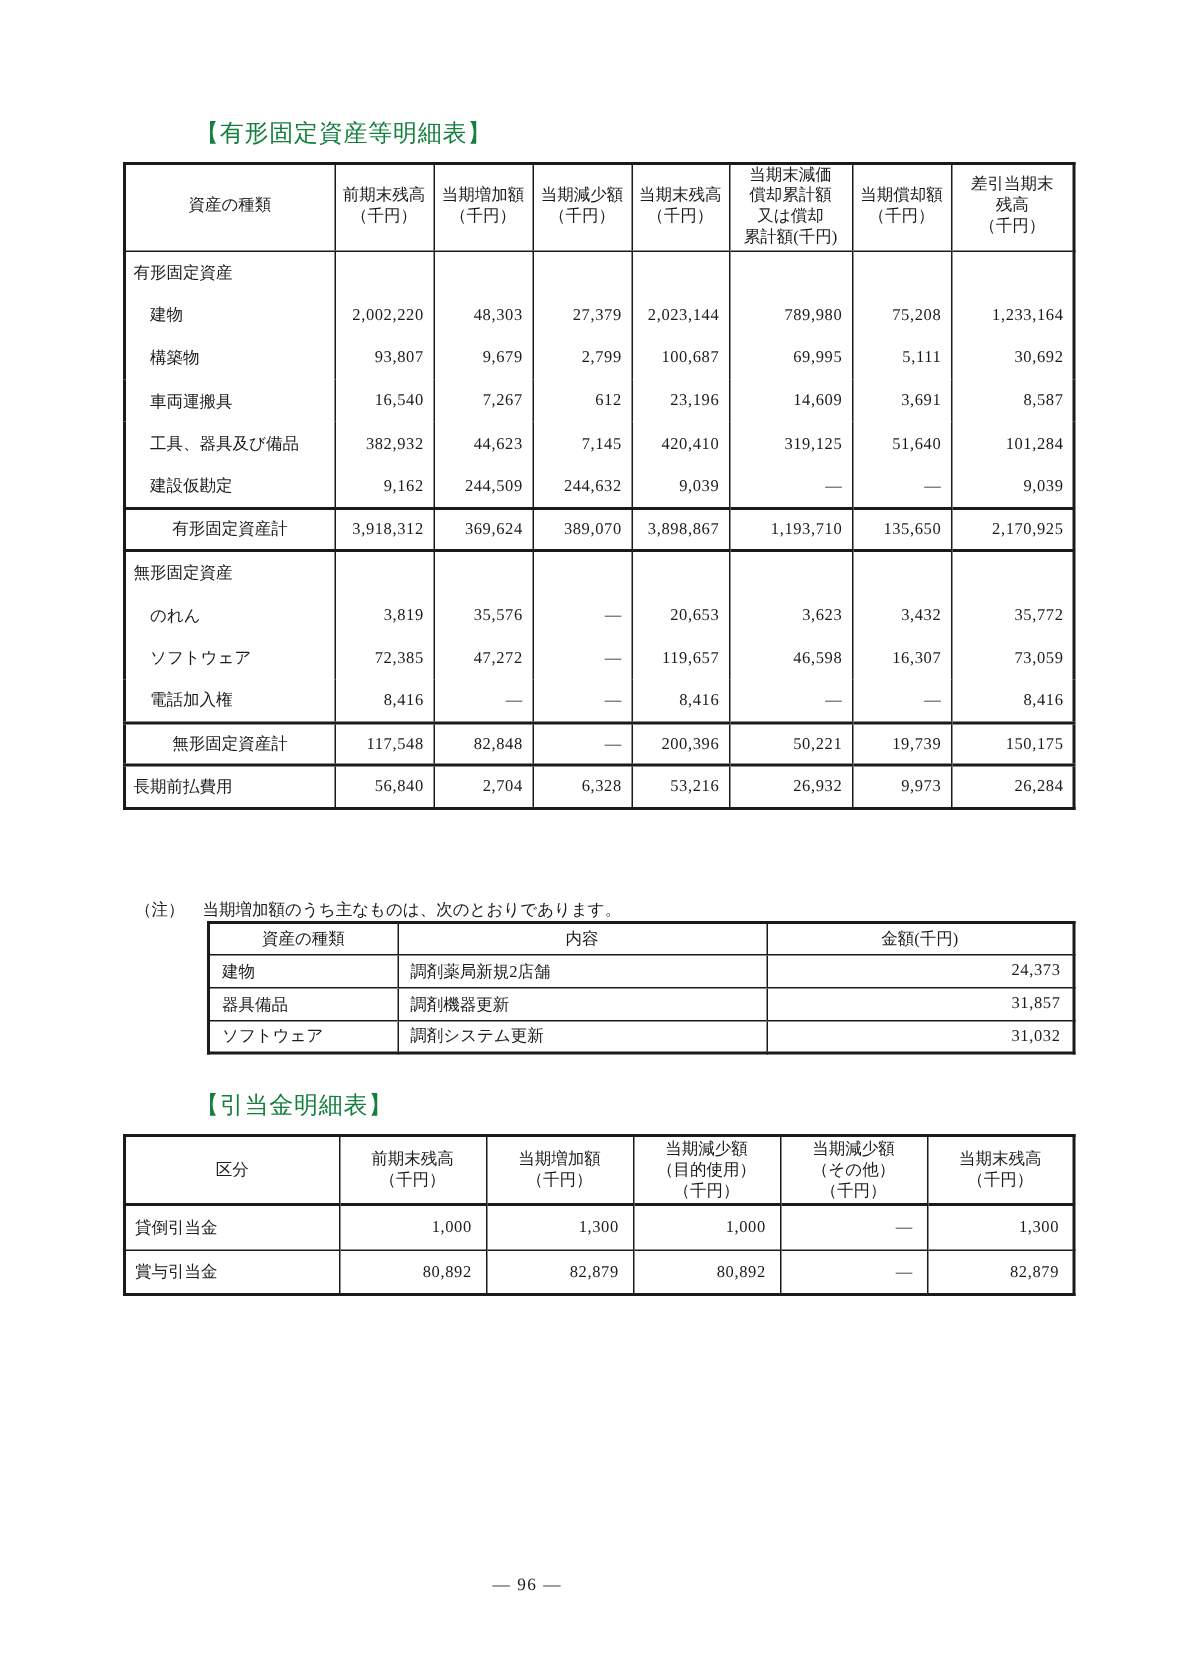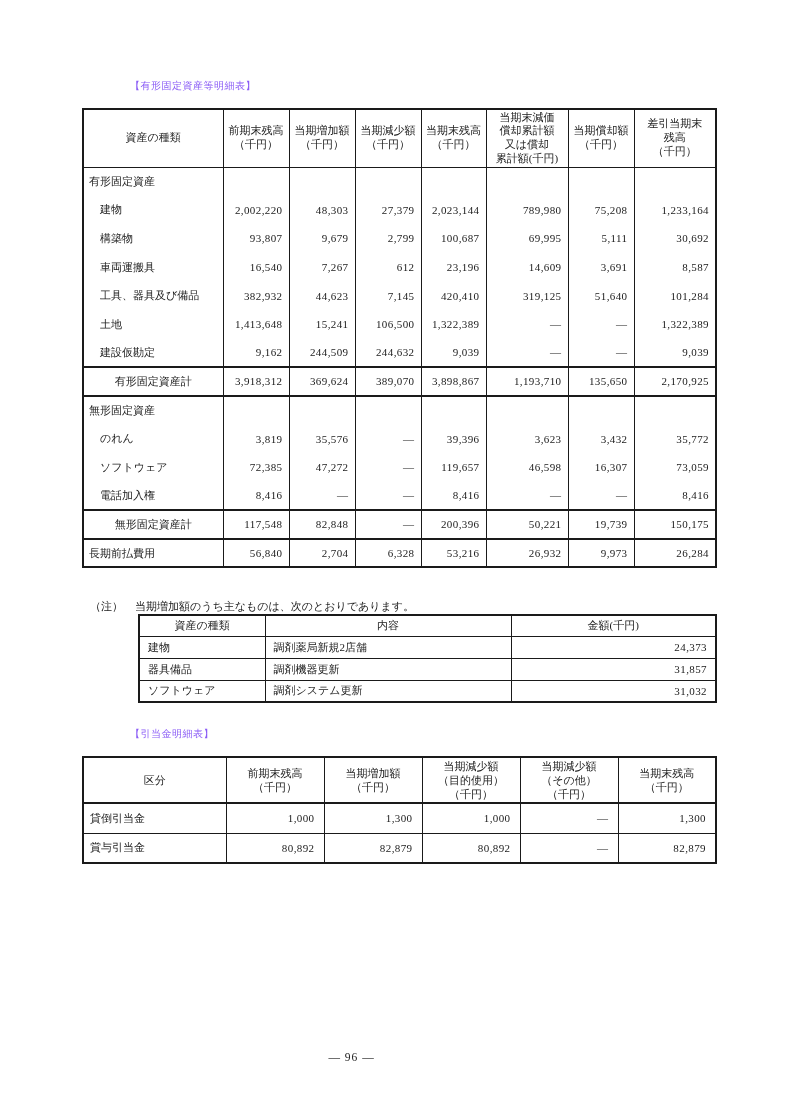--- a/index.html
+++ b/index.html
@@ -8,21 +8,21 @@
     width: 790px; height: 1118px;
     font-family: "Liberation Serif", "DejaVu Serif", serif;
     color: #1b1b1b;
     position: relative;
     -webkit-font-smoothing: antialiased;
   }
   .page { position: relative; width: 790px; height: 1118px; background: #fff; overflow: hidden; }
 
   .sec-title {
     position: absolute; left: 130px;
-    font-size: 10px; letter-spacing: 0.5px; color: #8b5cf6;
+    font-size: 16px; letter-spacing: 0.5px; color: #15803d;
   }
   #title1 { top: 79px; }
   #title2 { top: 727px; }
 
   table { border-collapse: collapse; table-layout: fixed; background: #fff; }
   td, th { font-weight: normal; font-size: 11px; color: #1b1b1b; overflow: hidden; }
 
   
   .tbl-wrap { position: absolute; }
   #fixed-assets-wrap { left: 82px; top: 108px; }
@@ -162,30 +162,20 @@
           <td class="lbl-item">工具、器具及び備品</td>
           <td class="num">382,932</td>
           <td class="num">44,623</td>
           <td class="num">7,145</td>
           <td class="num">420,410</td>
           <td class="num">319,125</td>
           <td class="num">51,640</td>
           <td class="num">101,284</td>
         </tr>
         <tr class="item">
-          <td class="lbl-item">土地</td>
-          <td class="num">1,413,648</td>
-          <td class="num">15,241</td>
-          <td class="num">106,500</td>
-          <td class="num">1,322,389</td>
-          <td class="num">—</td>
-          <td class="num">—</td>
-          <td class="num">1,322,389</td>
-        </tr>
-        <tr class="item">
           <td class="lbl-item">建設仮勘定</td>
           <td class="num">9,162</td>
           <td class="num">244,509</td>
           <td class="num">244,632</td>
           <td class="num">9,039</td>
           <td class="num">—</td>
           <td class="num">—</td>
           <td class="num">9,039</td>
         </tr>
         <tr class="total">
@@ -206,21 +196,21 @@
           <td class="num"></td>
           <td class="num"></td>
           <td class="num"></td>
           <td class="num"></td>
         </tr>
         <tr class="item">
           <td class="lbl-item">のれん</td>
           <td class="num">3,819</td>
           <td class="num">35,576</td>
           <td class="num">—</td>
-          <td class="num">39,396</td>
+          <td class="num">20,653</td>
           <td class="num">3,623</td>
           <td class="num">3,432</td>
           <td class="num">35,772</td>
         </tr>
         <tr class="item">
           <td class="lbl-item">ソフトウェア</td>
           <td class="num">72,385</td>
           <td class="num">47,272</td>
           <td class="num">—</td>
           <td class="num">119,657</td>

